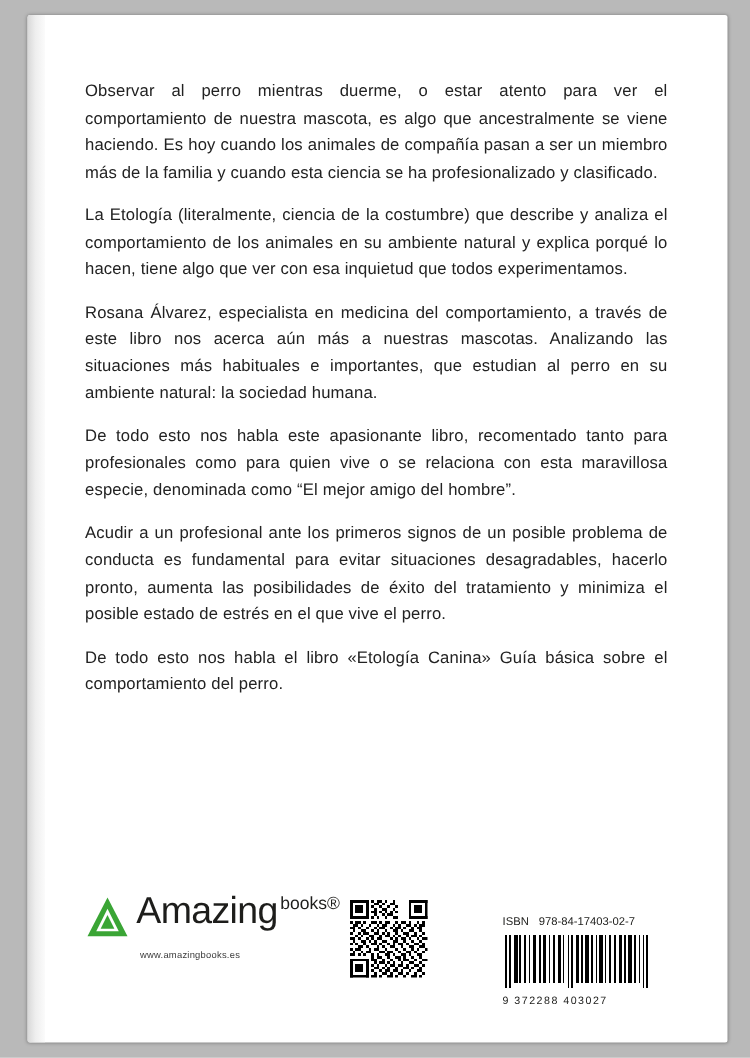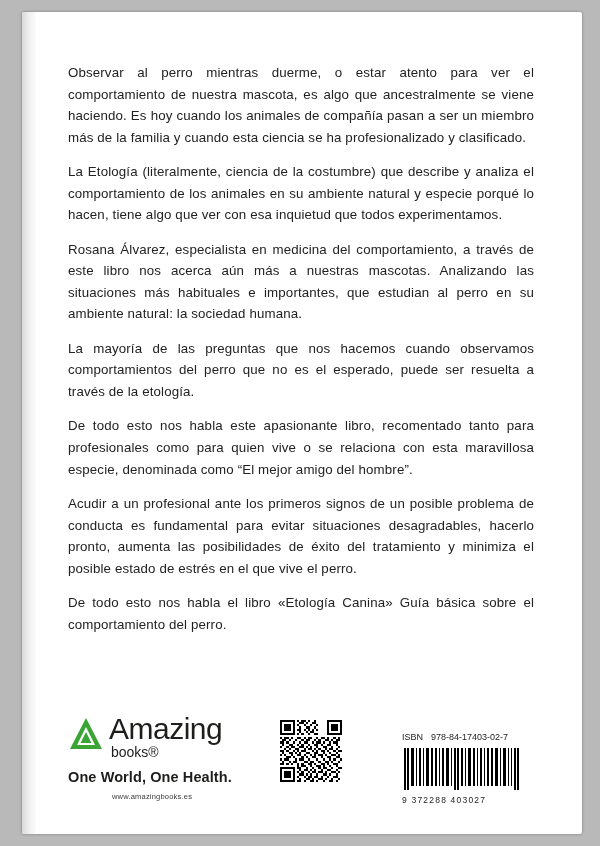--- a/index.html
+++ b/index.html
@@ -65,21 +65,21 @@
     align-items: flex-start;
   }
   .logo-mark {
     width: 36px;
     height: 36px;
     margin-top: 2px;
     margin-right: 5px;
   }
   .logo-words {
     display: flex;
-    flex-direction: column;
+    flex-direction: row;
   }
   .logo-main {
     font-size: 30px;
     line-height: 30px;
     color: #1d1d1b;
     font-weight: 400;
     letter-spacing: -0.5px;
   }
   .logo-sub {
     font-size: 14px;
@@ -137,23 +137,22 @@
   }
 </style>
 </head>
 <body>
 
 <div class="page">
   <div class="spine"></div>
 
   <div class="content">
     <p class="para">Observar al perro mientras duerme, o estar atento para ver el comportamiento de nuestra mascota, es algo que ancestralmente se viene haciendo. Es hoy cuando los animales de compañía pasan a ser un miembro más de la familia y cuando esta ciencia se ha profesionalizado y clasificado.</p>
-    <p class="para">La Etología (literalmente, ciencia de la costumbre) que describe y analiza el comportamiento de los animales en su ambiente natural y especie porqué lo hacen, tiene algo que ver con esa inquietud que todos experimentamos.</p>
+    <p class="para">La Etología (literalmente, ciencia de la costumbre) que describe y analiza el comportamiento de los animales en su ambiente natural y explica porqué lo hacen, tiene algo que ver con esa inquietud que todos experimentamos.</p>
     <p class="para">Rosana Álvarez, especialista en medicina del comportamiento, a través de este libro nos acerca aún más a nuestras mascotas. Analizando las situaciones más habituales e importantes, que estudian al perro en su ambiente natural: la sociedad humana.</p>
-    <p class="para">La mayoría de las preguntas que nos hacemos cuando observamos comportamientos del perro que no es el esperado, puede ser resuelta a través de la etología.</p>
     <p class="para">De todo esto nos habla este apasionante libro, recomentado tanto para profesionales como para quien vive o se relaciona con esta maravillosa especie, denominada como “El mejor amigo del hombre”.</p>
     <p class="para">Acudir a un profesional ante los primeros signos de un posible problema de conducta es fundamental para evitar situaciones desagradables, hacerlo pronto, aumenta las posibilidades de éxito del tratamiento y minimiza el posible estado de estrés en el que vive el perro.</p>
     <p class="para">De todo esto nos habla el libro «Etología Canina» Guía básica sobre el comportamiento del perro.</p>
   </div>
 
   <div class="footer">
 
     <div class="logo-block">
       <div class="logo-row">
         <span class="logo-mark">
@@ -161,21 +160,20 @@
             <polygon points="18,2 34,33 2,33" fill="#3aa535"></polygon>
             <polygon points="18,11 27,29 9,29" fill="#ffffff"></polygon>
             <polygon points="18,16 23.5,27 12.5,27" fill="#3aa535"></polygon>
           </svg>
         </span>
         <span class="logo-words">
           <span class="logo-main">Amazing</span>
           <span class="logo-sub">books®</span>
         </span>
       </div>
-      <div class="tagline">One World, One Health.</div>
       <div class="weburl">www.amazingbooks.es</div>
     </div>
 
     <div class="qr">
       <svg width="62" height="62" viewBox="0 0 29 29" shape-rendering="crispEdges">
         <rect width="29" height="29" fill="#ffffff"></rect>
         <g fill="#000000">
           <rect x="0" y="0" width="7" height="1"></rect>
             <rect x="0" y="6" width="7" height="1"></rect>
           <rect x="0" y="0" width="1" height="7"></rect>

